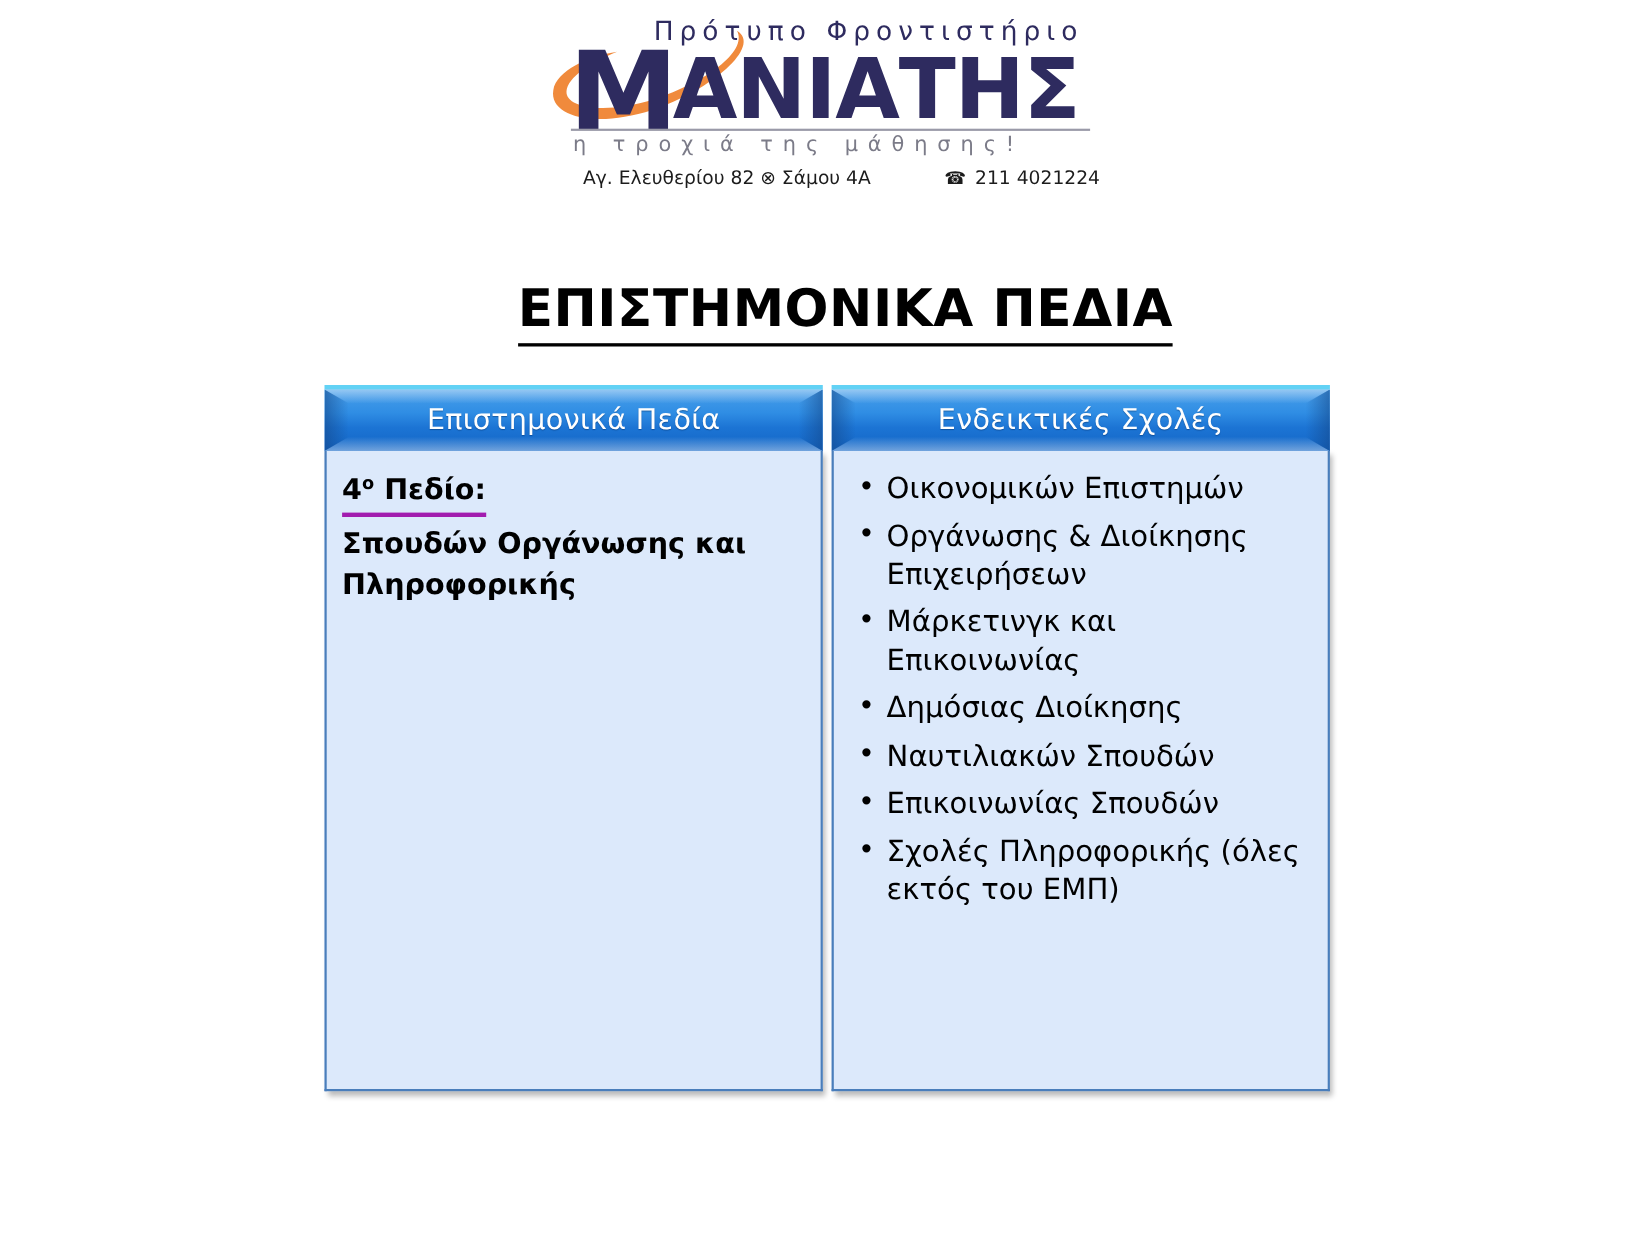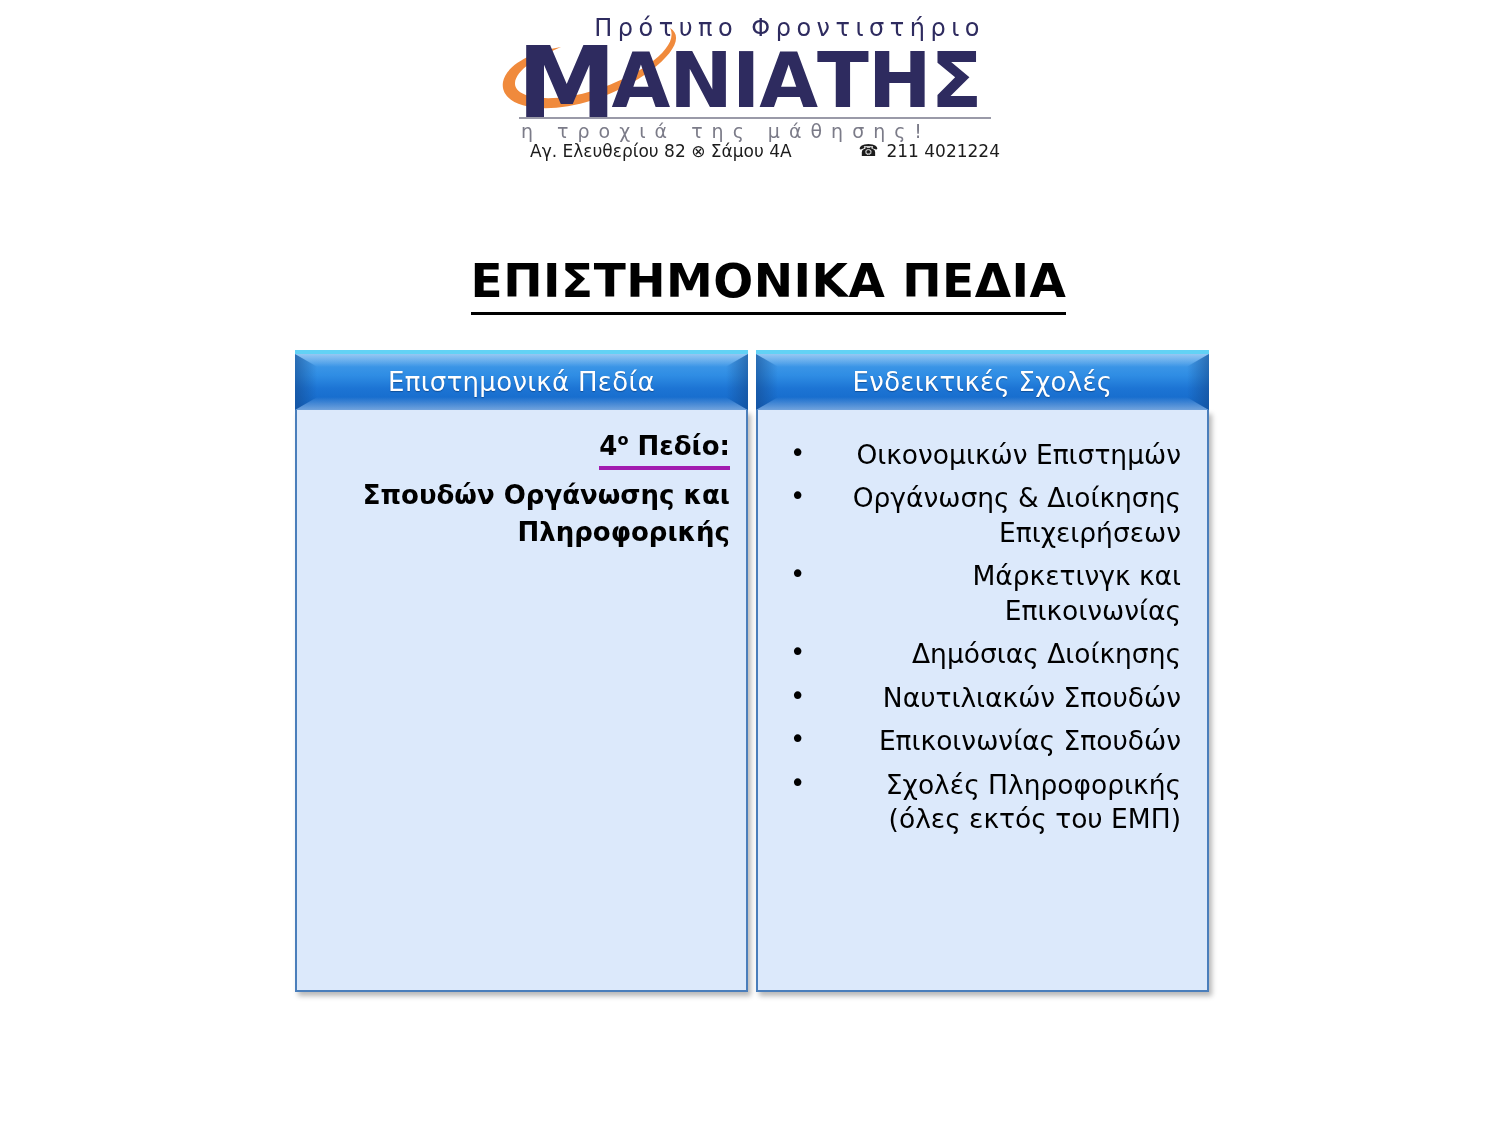--- a/index.html
+++ b/index.html
@@ -71,21 +71,21 @@
     text-align: justify;
     font-size: 19px;
     letter-spacing: 9px;
     color: #7b7b88;
     white-space: nowrap;
     font-family: "DejaVu Sans", "Liberation Sans", sans-serif;
   }
 
   .contact-row {
     position: absolute;
-    left: 530px; top: 141px;
+    left: 530px; top: 152px;
     width: 470px;
     display: flex;
     justify-content: space-between;
     align-items: center;
     font-size: 17px;
     color: #1c1c1c;
     white-space: nowrap;
   }
   .contact-address { letter-spacing: 0px; }
   .contact-phone { display: flex; align-items: center; gap: 8px; }
@@ -108,21 +108,20 @@
     padding-bottom: 4px;
   }
 
   
   .table-wrap {
     position: absolute;
     left: 295px; top: 350px;
     width: 915px;
     display: flex;
     gap: 8px;
-    text-align: right;
   }
   .column { width: 453px; display: flex; flex-direction: column; }
 
   .col-header {
     position: relative;
     height: 60px;
     background: linear-gradient(to bottom, #4aa0ea 0%, #2f8de4 38%, #1c74d4 62%, #1366c6 100%);
     border-top: 4px solid #62d2f5;
     display: flex;
     align-items: center;
@@ -196,21 +195,21 @@
     border-bottom: 4px solid #a21caf;
     padding-bottom: 1px;
     margin-bottom: 7px;
   }
   .field-title sup { font-size: 0.62em; vertical-align: super; }
   .field-desc { display: block; }
 
   
   ul.schools {
     list-style: none;
-    margin: 10px;
+    margin: 0;
     padding: 0;
   }
   ul.schools li {
     position: relative;
     padding-left: 34px;
     margin-bottom: 9px;
     font-size: 26.5px;
     line-height: 1.3;
     color: #000;
     font-family: "DejaVu Sans", "Liberation Sans", sans-serif;

